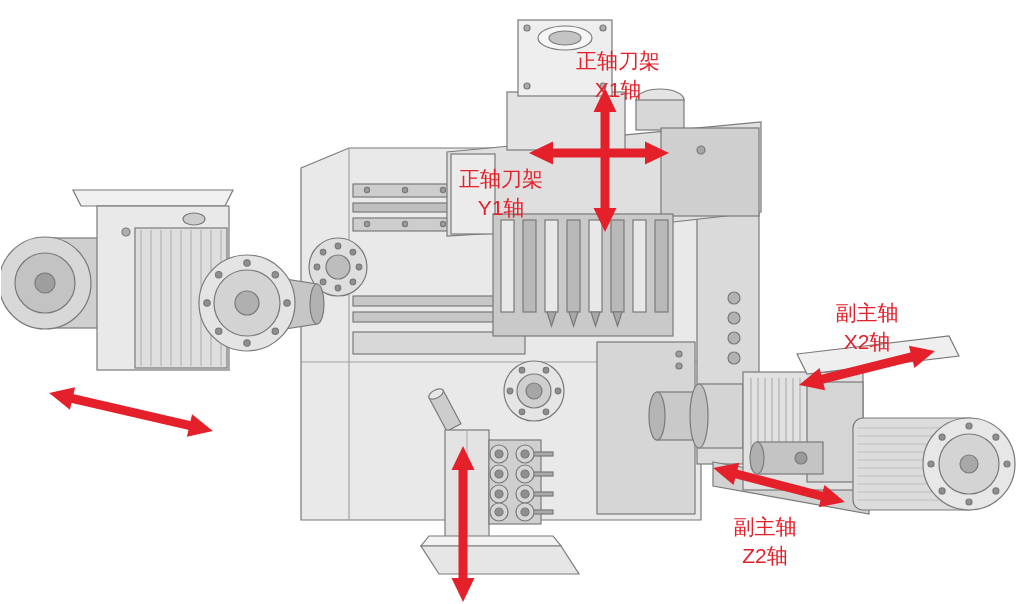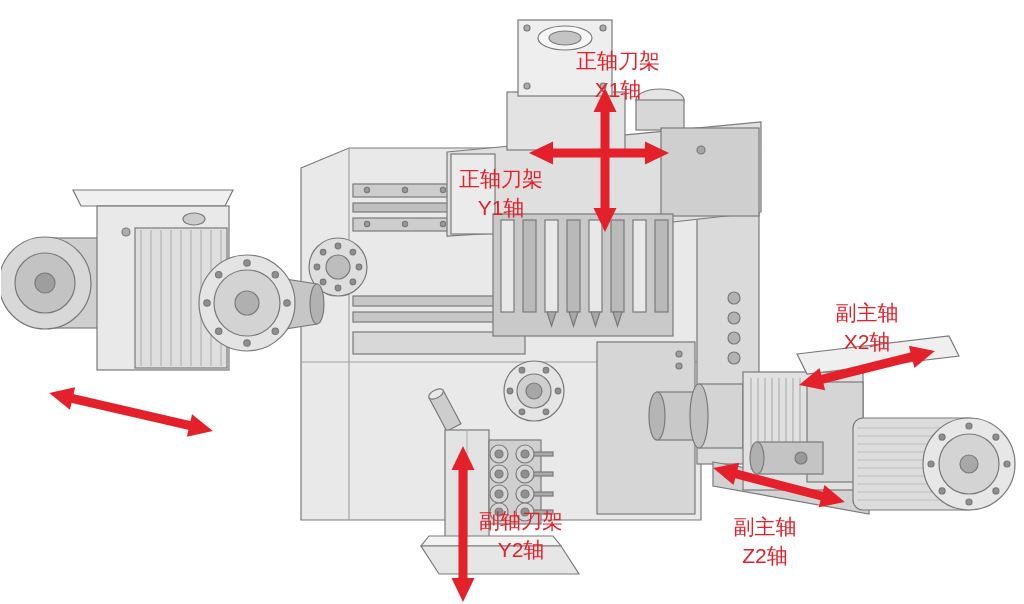--- a/index.html
+++ b/index.html
@@ -258,17 +258,13 @@
   <div>Y1轴</div>
 </div>
 <div class="axis-label" style="left:866px;top:298px;">
   <div>副主轴</div>
   <div>X2轴</div>
 </div>
 <div class="axis-label" style="left:764px;top:512px;">
   <div>副主轴</div>
   <div>Z2轴</div>
 </div>
-<div class="axis-label" style="left:520px;top:506px;">
-  <div>副轴刀架</div>
-  <div>Y2轴</div>
-</div>
 </div>
 
 </body></html>

